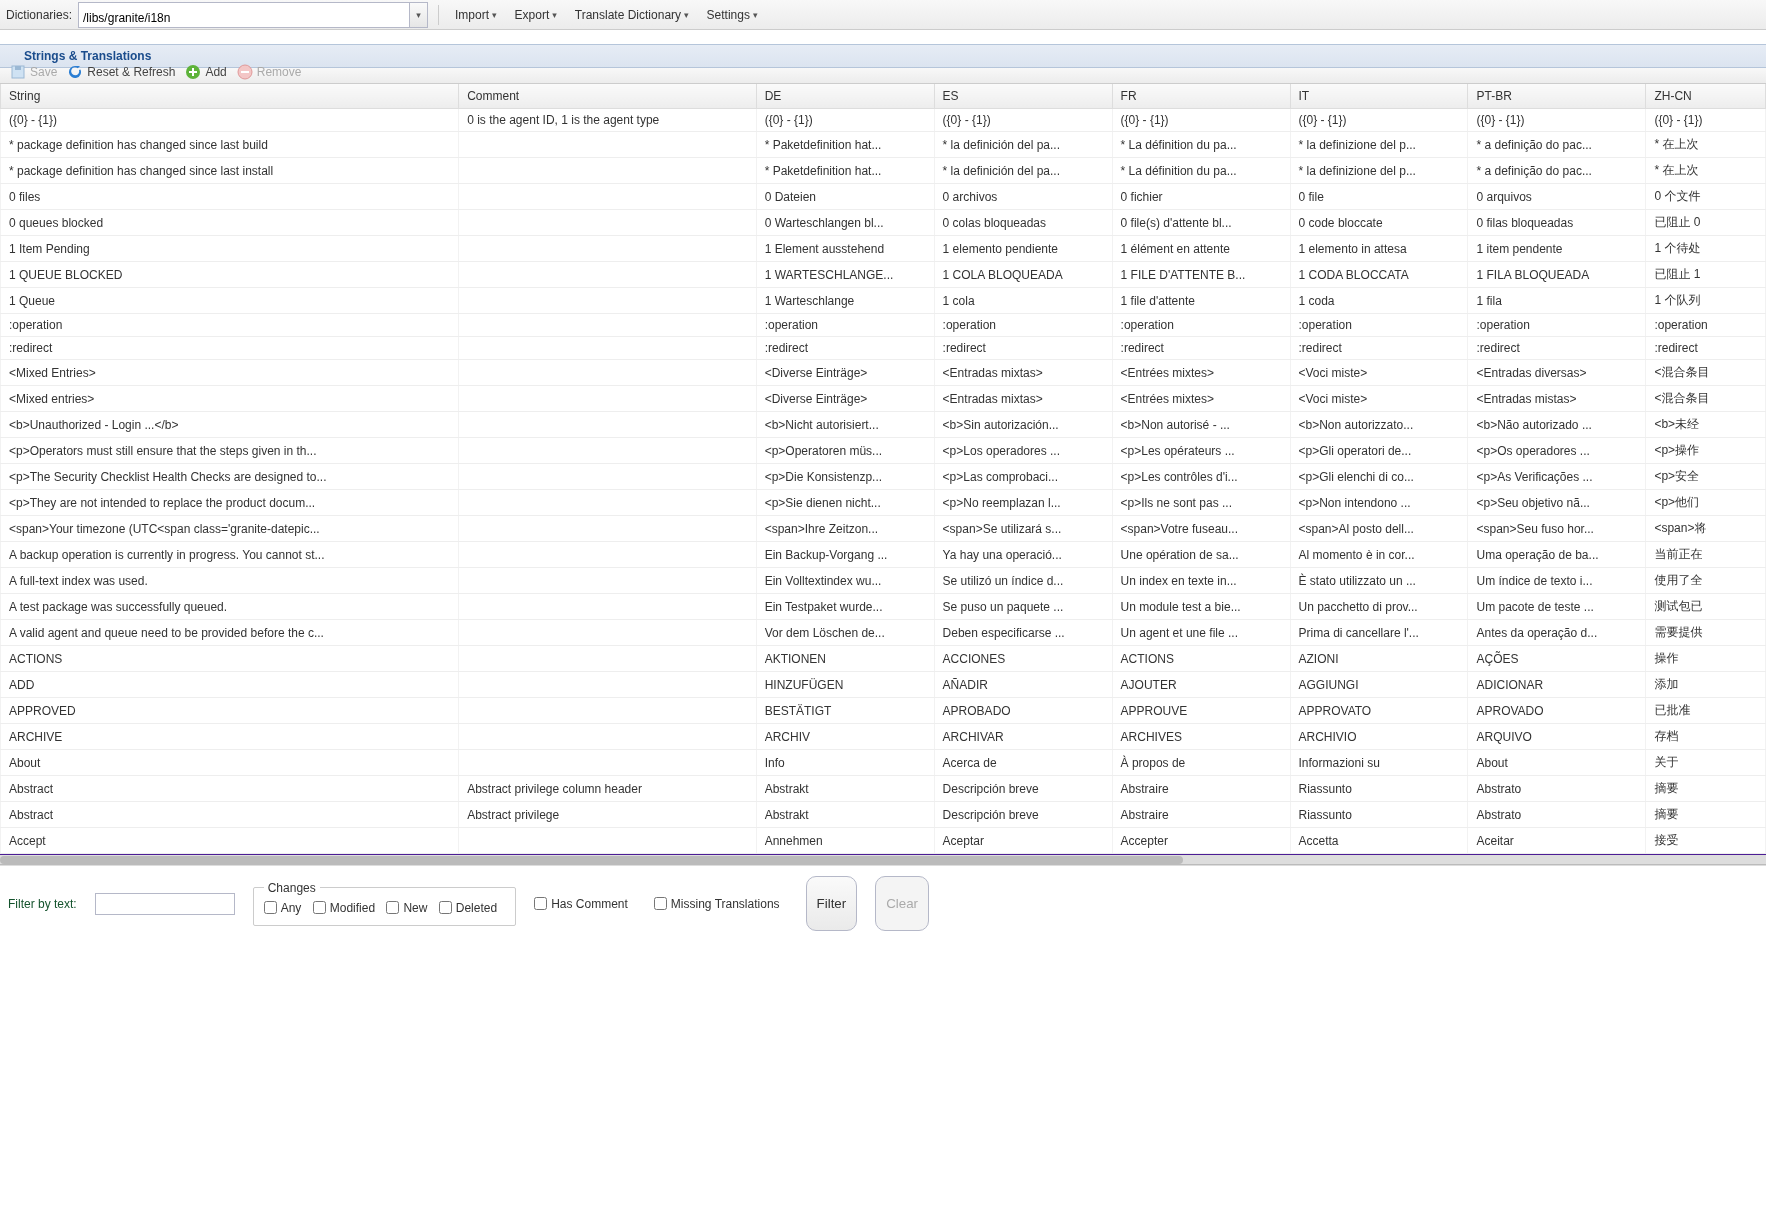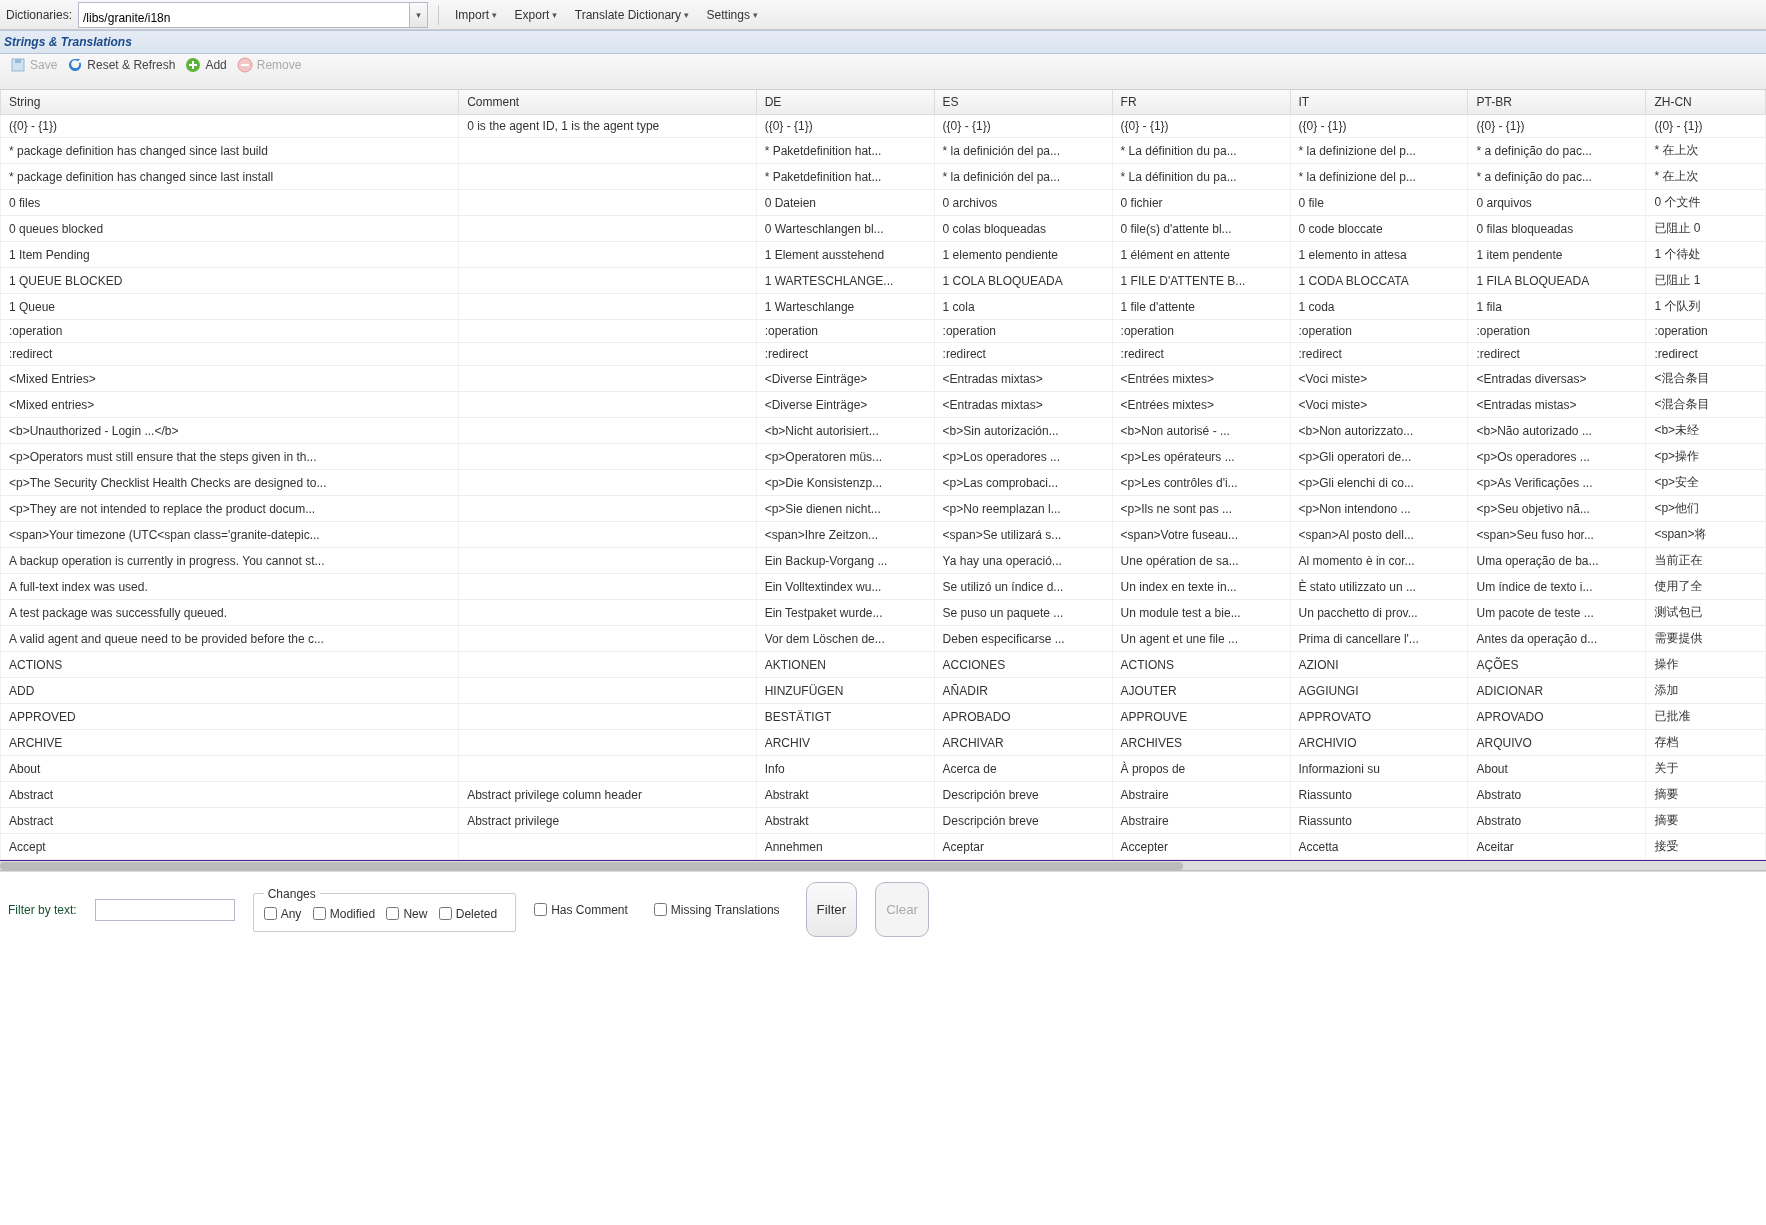--- a/index.html
+++ b/index.html
@@ -25,27 +25,27 @@
   .sep { width: 1px; background: #ccc; height: 20px; margin: 0 4px; }
   .menu-btn {
     padding: 3px 6px; cursor: pointer; color: #333; border-radius: 2px;
     display: inline-flex; align-items: center; gap: 3px;
   }
   .menu-btn .caret { font-size: 9px; color: #555; }
 
   .panel-header {
     background: linear-gradient(#e6ecf5, #dbe4f0);
     border: 1px solid #b5c5da; border-left: none; border-right: none;
-    padding: 4px 4px; color: #1a4c8c; font-weight: bold; font-size: 12px;
-    font-style: italic;
+    padding: 4px 24px; color: #1a4c8c; font-weight: bold; font-size: 12px;
+    margin-top: 14px;
   }
   .action-bar {
-    display: flex; align-items: flex-start; gap: 10px;
+    display: flex; align-items: flex-end; gap: 10px;
     background: linear-gradient(#f8f8f8,#ececec);
-    border-bottom: 1px solid #ccc; padding: 3px 10px; height: 36px;
+    border-bottom: 1px solid #ccc; padding: 3px 10px; height: 16px;
   }
   .action-btn { display: inline-flex; align-items: center; gap: 4px; cursor: pointer; color: #444; }
   .action-btn.disabled { color: #aaa; cursor: default; }
   .icon { width: 16px; height: 16px; display: inline-block; }
   
   .grid-wrap { overflow: auto; border-bottom: 1px solid #4c1d95; }
   table.grid { border-collapse: collapse; width: 100%; table-layout: fixed; }
   table.grid th {
     background: linear-gradient(#fafafa,#ededed);
     border: 1px solid #ddd; border-top: none;

